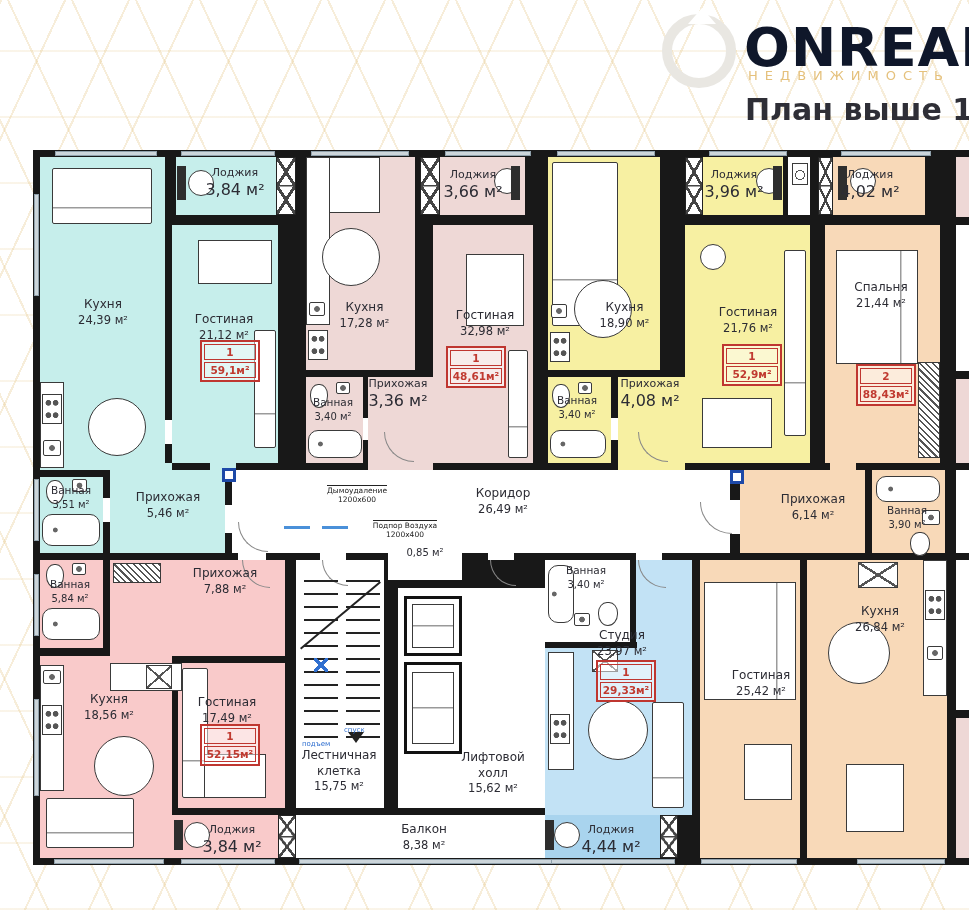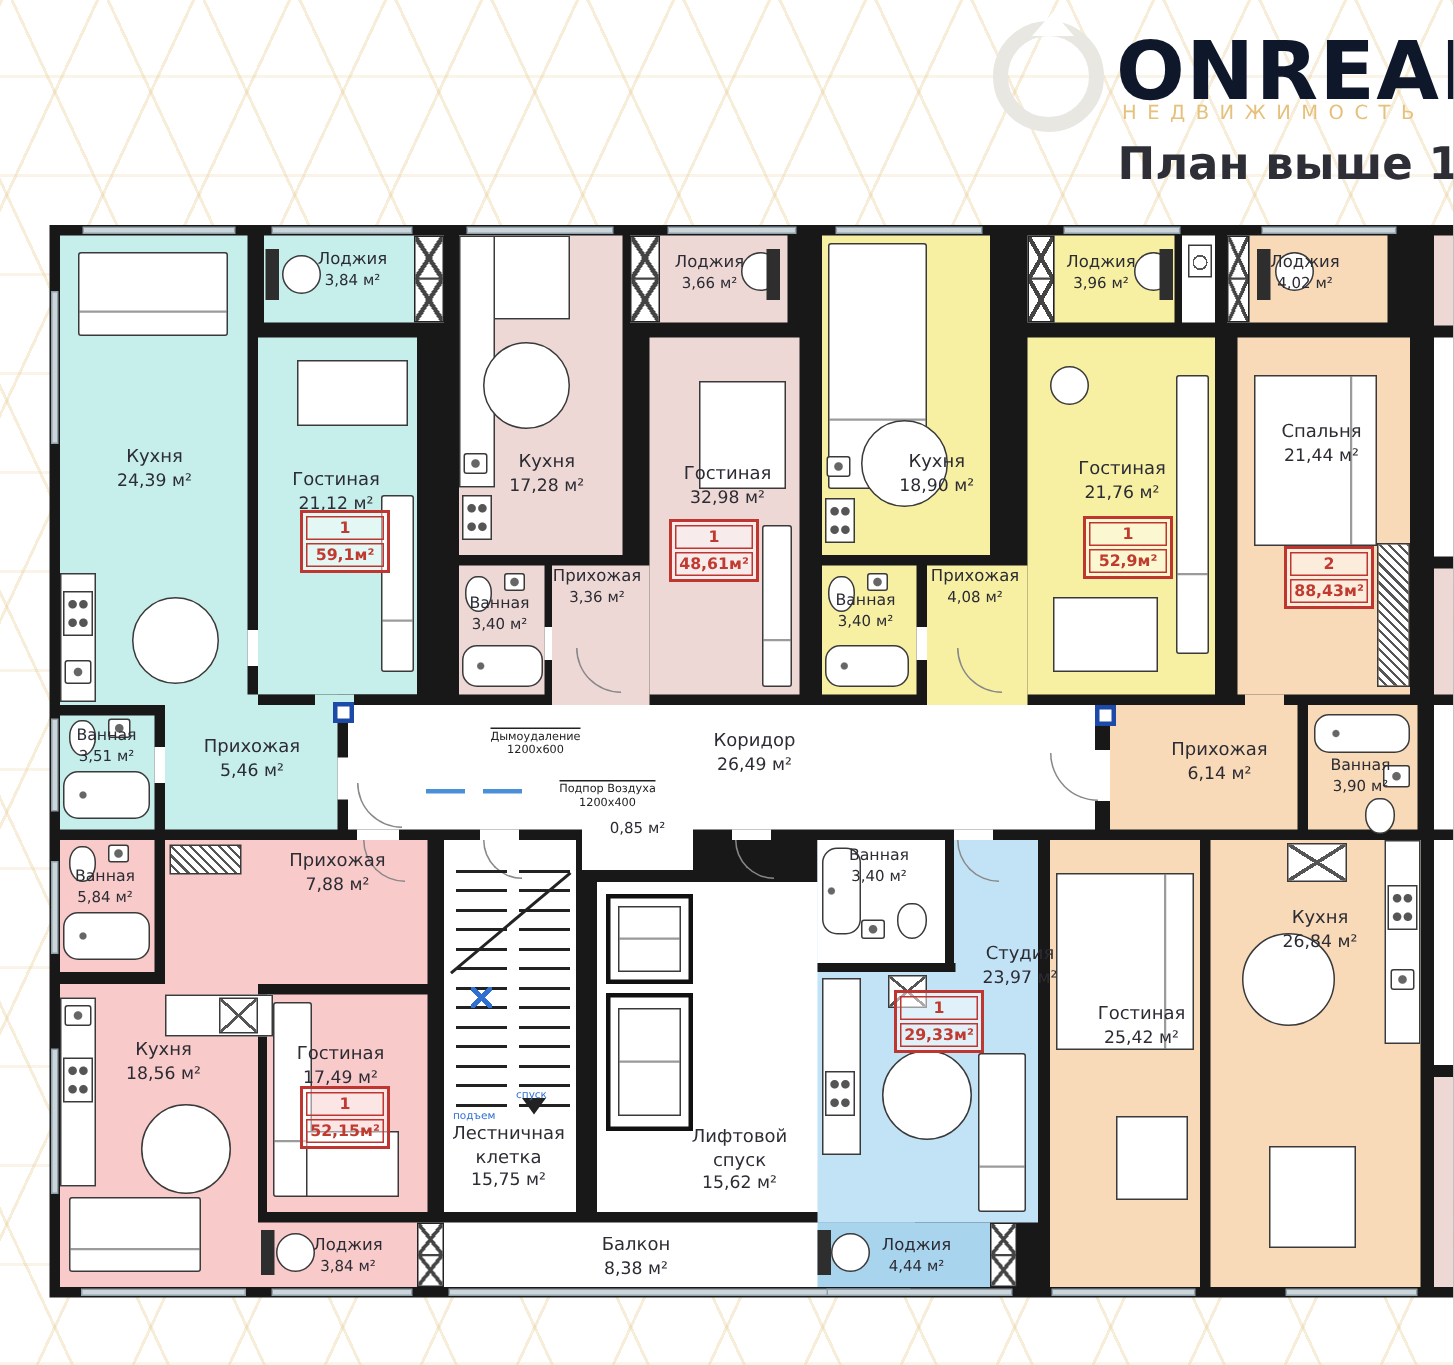--- a/index.html
+++ b/index.html
@@ -10,21 +10,21 @@
       repeating-linear-gradient(115deg, rgba(228,196,131,.30) 0 2px, transparent 2px 58px),
       repeating-linear-gradient(245deg, rgba(228,196,131,.30) 0 2px, transparent 2px 58px),
       repeating-linear-gradient(0deg,   rgba(228,196,131,.18) 0 2px, transparent 2px 66px);}
   .floor{position:absolute;left:33px;top:150px;width:936px;height:715px;background:#181818;}
   .room{position:absolute;box-sizing:border-box;}
   .c  {background:#c6eeeb;} .p2 {background:#eed8d6;} .yl {background:#f7f0a2;}
   .or {background:#f8d9b8;} .p5 {background:#f9caca;} .bl {background:#c2e2f5;}
   .wh {background:#ffffff;} .lb {background:#a9d4ee;}
   .rlabel{position:absolute;text-align:center;color:#2c2c34;font-size:12px;line-height:1.3;z-index:30;}
   .rlabel .ar{font-size:11.5px;}
-  .rlabel.mid{font-size:11px;text-align:center;} .rlabel.mid .ar{font-size:10px;}
+  .rlabel.mid{font-size:11px;text-align:center;} .rlabel.mid .ar{font-size:16px;}
   .rlabel.sm{font-size:10.5px;} .rlabel.sm .ar{font-size:10px;}
   .badge{position:absolute;width:56px;border:2px solid #bf3630;background:rgba(255,255,255,.5);z-index:32;}
   .badge .bnum,.badge .barea{border:1.5px solid #bf3630;margin:2px;text-align:center;color:#c03a30;
       font-size:10.5px;font-weight:bold;line-height:14px;}
   .f{position:absolute;background:#fff;border:1.5px solid #3a3a3a;box-sizing:border-box;z-index:10;}
   .sofa{background-image:linear-gradient(#9b9b9b,#9b9b9b);background-size:100% 1.5px;
         background-position:50% 72%;background-repeat:no-repeat;border-radius:2px;}
   .bed{background-image:linear-gradient(#9b9b9b,#9b9b9b);background-size:1.5px 100%;
         background-position:80% 0;background-repeat:no-repeat;}
   .tround,.chair{border-radius:50%;}
@@ -308,31 +308,31 @@
   <div class="rlabel mid" style="left:838px;top:168px;width:64px"><span>Лоджия</span><br><span class="ar">4,02 м²</span></div>
   <div class="rlabel" style="left:838px;top:280px;width:86px"><span>Спальня</span><br><span class="ar">21,44 м²</span></div>
   <div class="rlabel" style="left:770px;top:492px;width:86px"><span>Прихожая</span><br><span class="ar">6,14 м²</span></div>
   <div class="rlabel sm" style="left:872px;top:504px;width:70px"><span>Ванная</span><br><span class="ar">3,90 м²</span></div>
   <div class="rlabel" style="left:840px;top:604px;width:80px"><span>Кухня</span><br><span class="ar">26,84 м²</span></div>
   <div class="rlabel" style="left:718px;top:668px;width:86px"><span>Гостиная</span><br><span class="ar">25,42 м²</span></div>
 
   <div class="rlabel" style="left:460px;top:486px;width:86px"><span>Коридор</span><br><span class="ar">26,49 м²</span></div>
   <div class="rlabel sm" style="left:396px;top:546px;width:58px"><span class="ar">0,85 м²</span></div>
   <div class="rlabel" style="left:296px;top:748px;width:86px"><span>Лестничная клетка</span><br><span class="ar">15,75 м²</span></div>
-  <div class="rlabel" style="left:450px;top:750px;width:86px"><span>Лифтовой спуск</span><br><span class="ar">15,62 м²</span></div>
+  <div class="rlabel" style="left:450px;top:750px;width:86px"><span>Лифтовой холл</span><br><span class="ar">15,62 м²</span></div>
   <div class="rlabel" style="left:378px;top:822px;width:92px"><span>Балкон</span><br><span class="ar">8,38 м²</span></div>
 
   <div class="rlabel sm" style="left:38px;top:578px;width:64px"><span>Ванная</span><br><span class="ar">5,84 м²</span></div>
   <div class="rlabel" style="left:180px;top:566px;width:90px"><span>Прихожая</span><br><span class="ar">7,88 м²</span></div>
   <div class="rlabel" style="left:64px;top:692px;width:90px"><span>Кухня</span><br><span class="ar">18,56 м²</span></div>
   <div class="rlabel" style="left:180px;top:695px;width:94px"><span>Гостиная</span><br><span class="ar">17,49 м²</span></div>
   <div class="rlabel mid" style="left:196px;top:823px;width:72px"><span>Лоджия</span><br><span class="ar">3,84 м²</span></div>
 
   <div class="rlabel sm" style="left:550px;top:564px;width:72px"><span>Ванная</span><br><span class="ar">3,40 м²</span></div>
-  <div class="rlabel" style="left:641px;top:628px;width:78px"><span>Студия</span><br><span class="ar">23,97 м²</span></div>
+  <div class="rlabel" style="left:583px;top:628px;width:78px"><span>Студия</span><br><span class="ar">23,97 м²</span></div>
   <div class="rlabel mid" style="left:578px;top:823px;width:66px"><span>Лоджия</span><br><span class="ar">4,44 м²</span></div>
 
   <div class="badge" style="left:200px;top:340px">
       <div class="bnum">1</div>
       <div class="barea">59,1м²</div>
     </div>
   <div class="badge" style="left:446px;top:346px">
       <div class="bnum">1</div>
       <div class="barea">48,61м²</div>
     </div>

